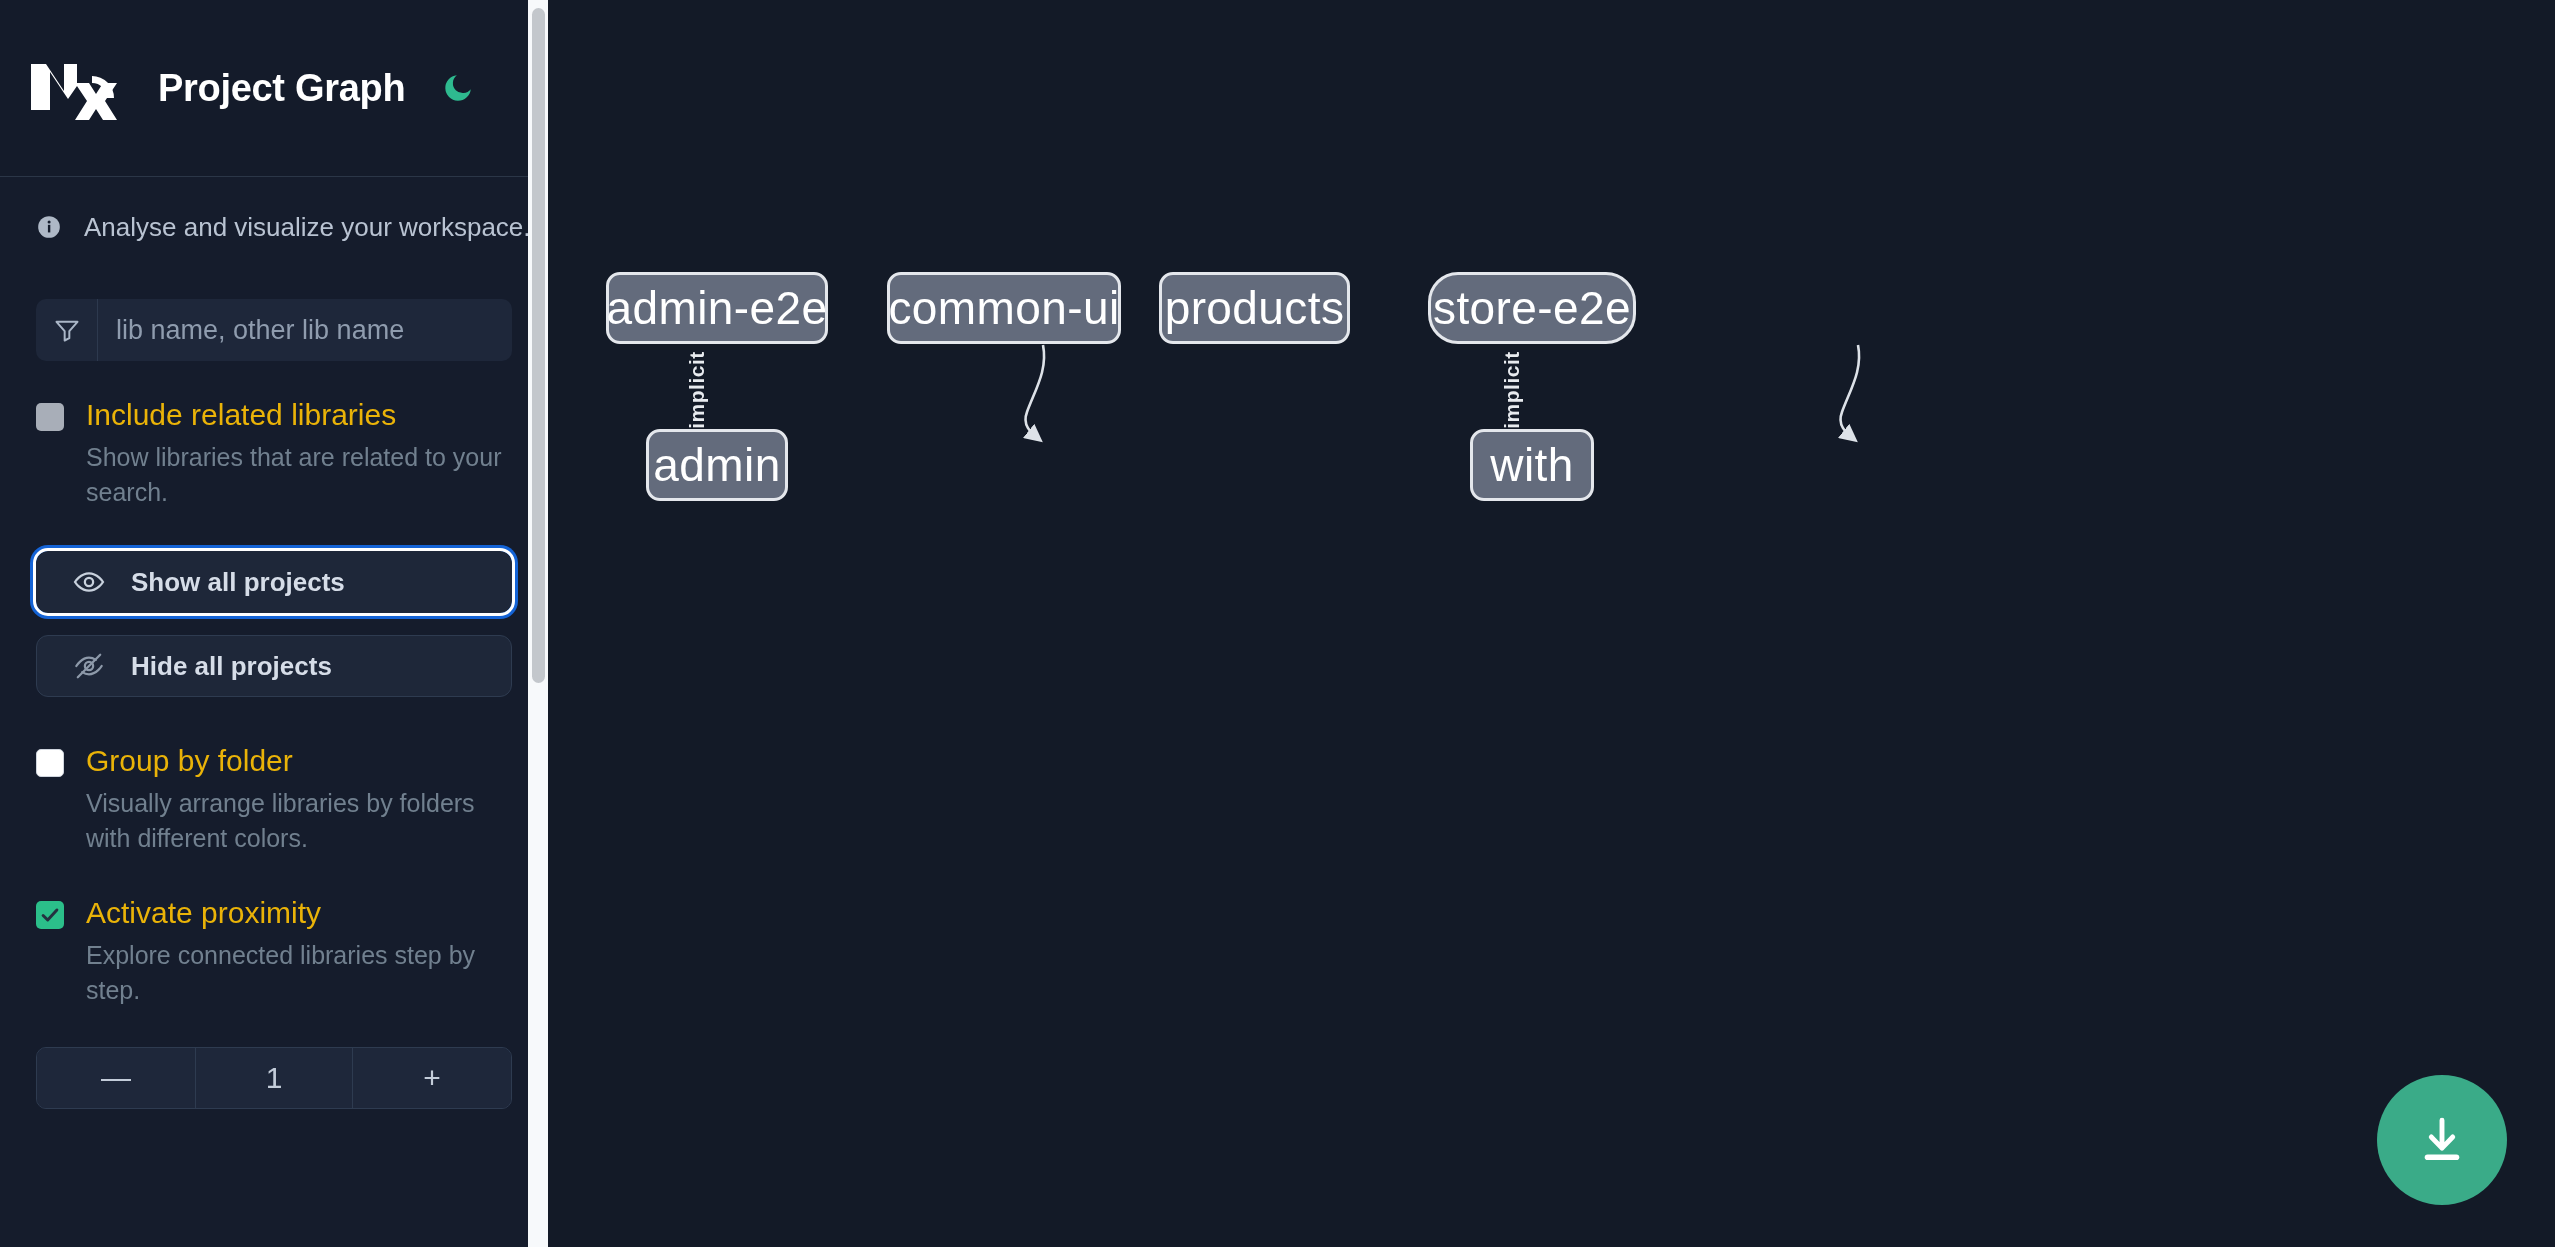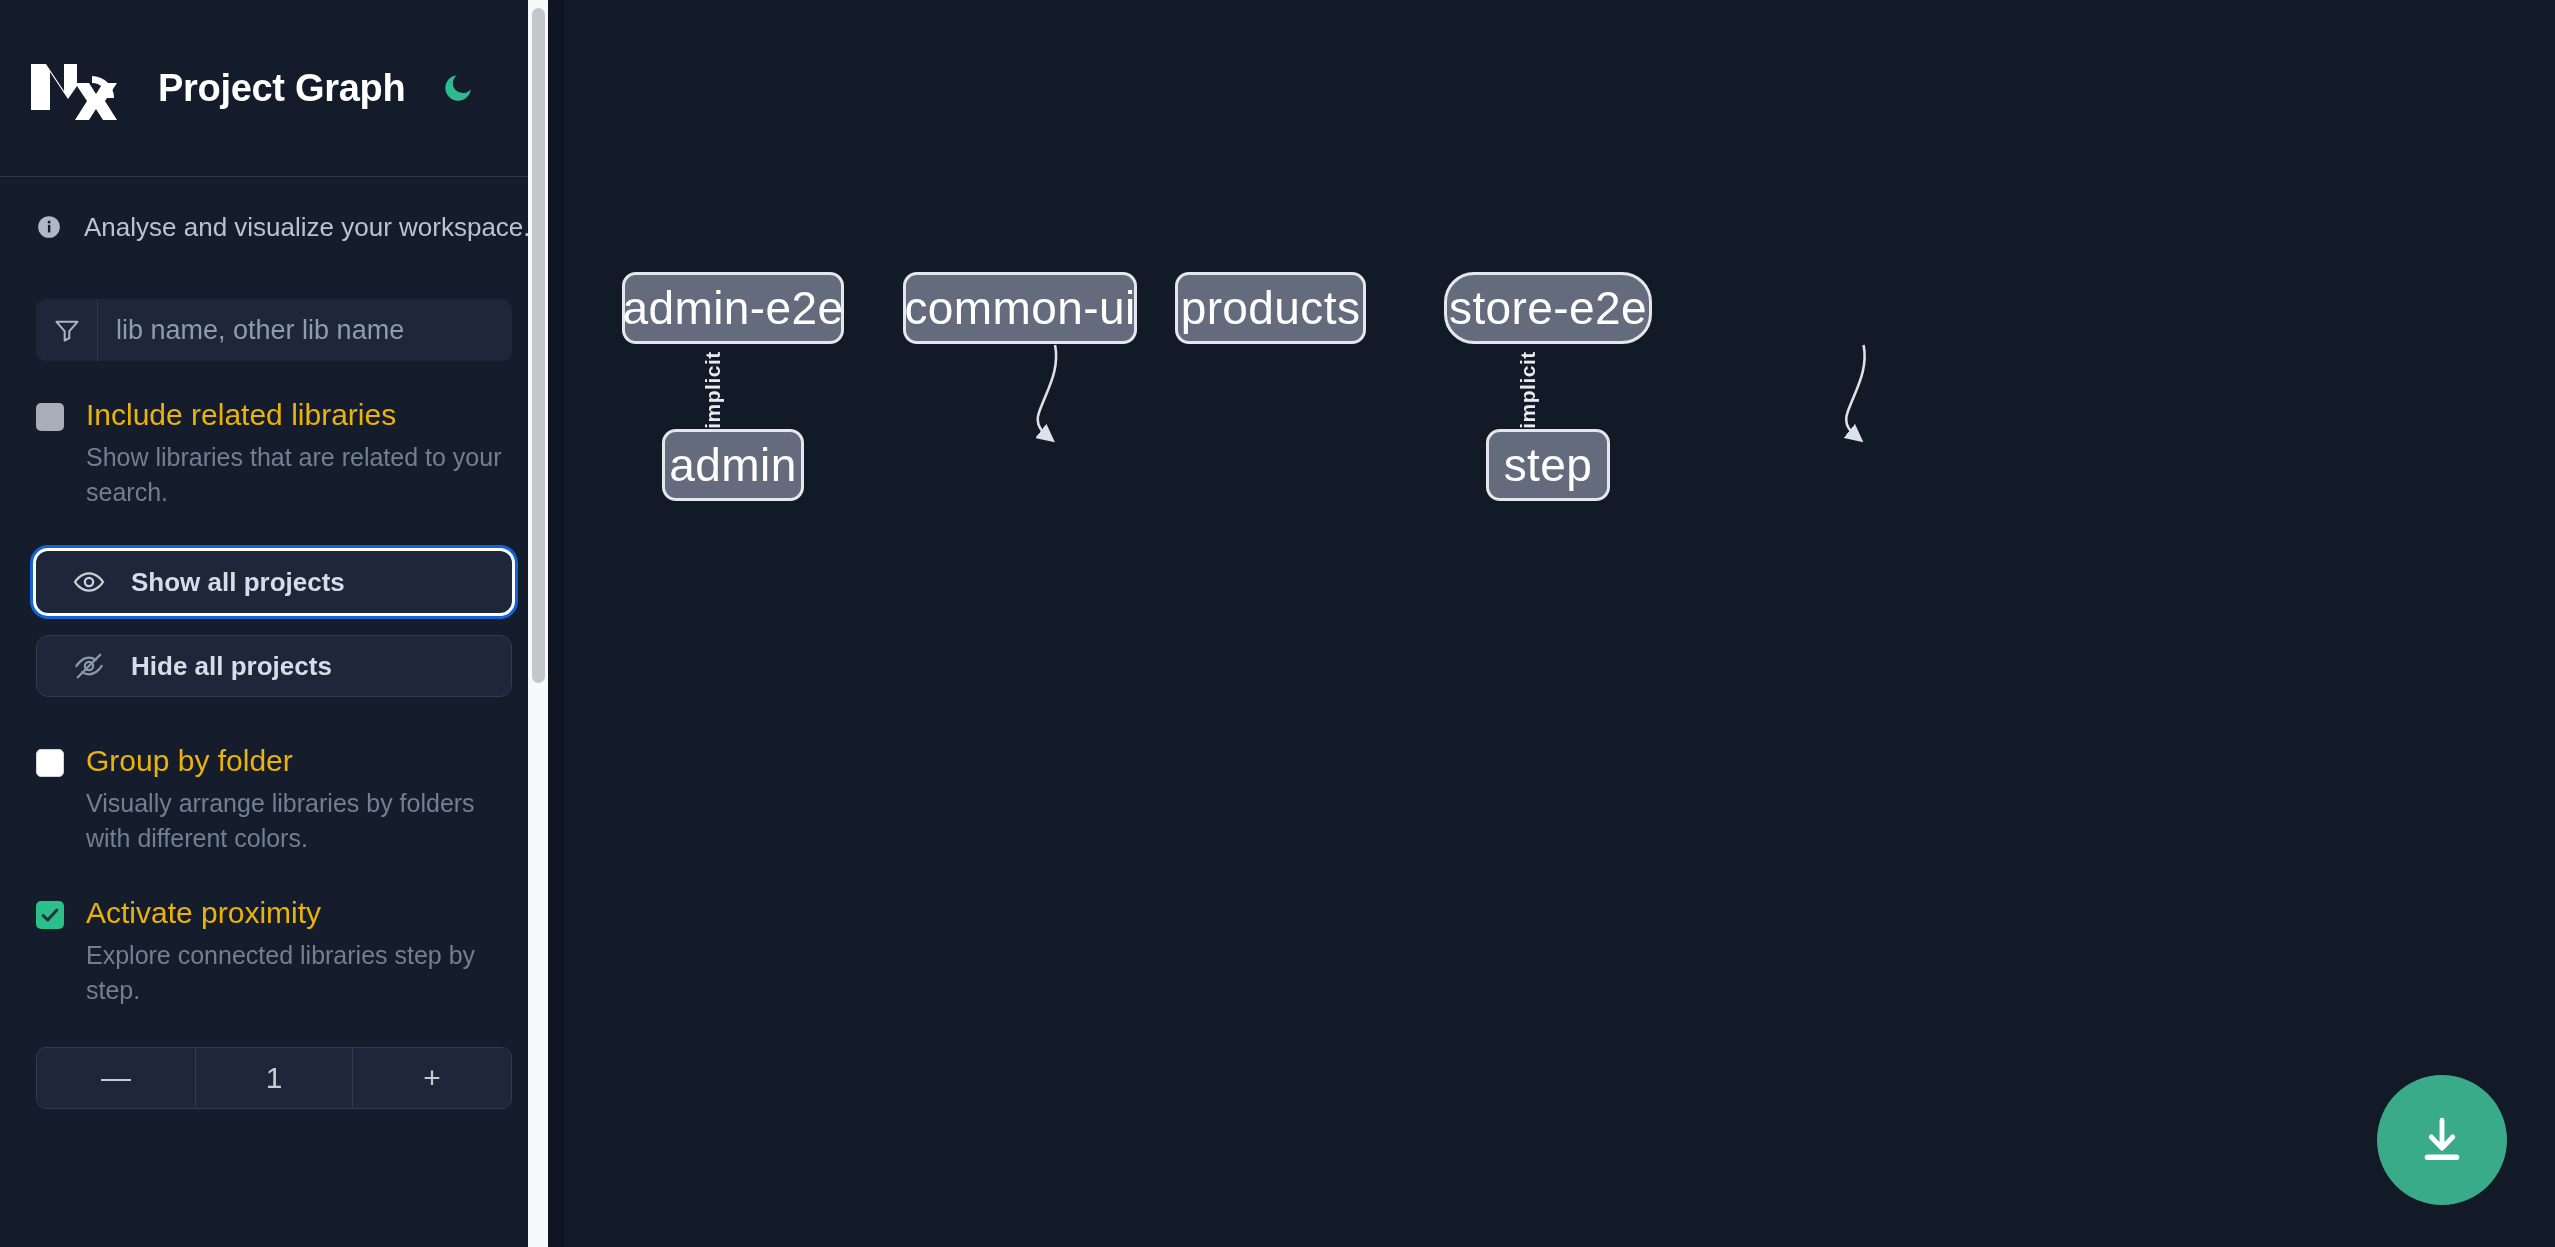--- a/index.html
+++ b/index.html
@@ -2,21 +2,21 @@
 <html><head>
 <meta charset="utf-8">
 <style>
   * { margin:0; padding:0; box-sizing:border-box; }
   html, body {
     width:2555px; height:1247px;
     background:#0f1623;
     font-family:"Liberation Sans", sans-serif;
     overflow:hidden;
   }
-  .app { position:relative; width:2555px; height:1247px; display:flex;gap:16px; }
+  .app { position:relative; width:2555px; height:1247px; display:flex; }
 
   
   .sidebar {
     position:relative;
     width:548px; height:1247px;
     background:#151c2c;
     flex:0 0 548px;
     overflow:hidden;
   }
   .sb-header {
@@ -303,21 +303,21 @@
     </svg>
 
     <div class="edge-label" style="left:110px; top:378px;">implicit</div>
     <div class="edge-label" style="left:925px; top:378px;">implicit</div>
 
     <div class="node" style="left:58px;  top:272px; width:222px; height:72px;">admin-e2e</div>
     <div class="node" style="left:339px; top:272px; width:234px; height:72px;">common-ui</div>
     <div class="node" style="left:611px; top:272px; width:191px; height:72px;">products</div>
     <div class="node" style="left:880px; top:272px; width:208px; height:72px;border-radius:30px;">store-e2e</div>
     <div class="node" style="left:98px;  top:429px; width:142px; height:72px;">admin</div>
-    <div class="node" style="left:922px; top:429px; width:124px; height:72px;">step</div>
+    <div class="node" style="left:922px; top:429px; width:124px; height:72px;">with</div>
 
     <button class="fab">
       <svg viewBox="0 0 24 24" width="56" height="56" aria-hidden="true">
         <path d="M12 3.5v11M12 15.5l-4.6-4.8M12 15.5l4.6-4.8" fill="none" stroke="#ffffff" stroke-width="2.1" stroke-linecap="round" stroke-linejoin="round"></path>
         <line x1="5.8" y1="19.4" x2="18.2" y2="19.4" stroke="#ffffff" stroke-width="2.4" stroke-linecap="round"></line>
       </svg>
     </button>
   </main>
 </div>
 

